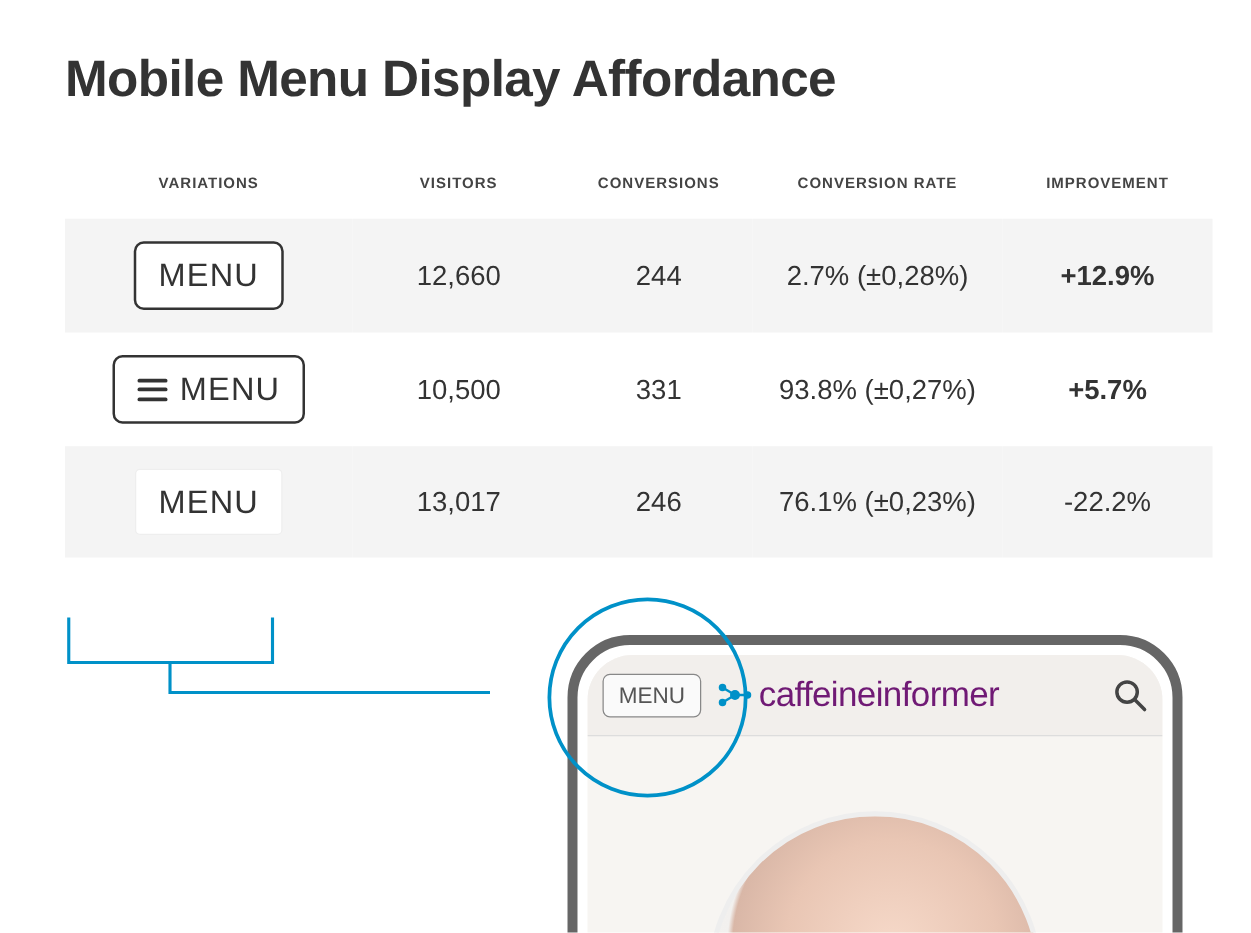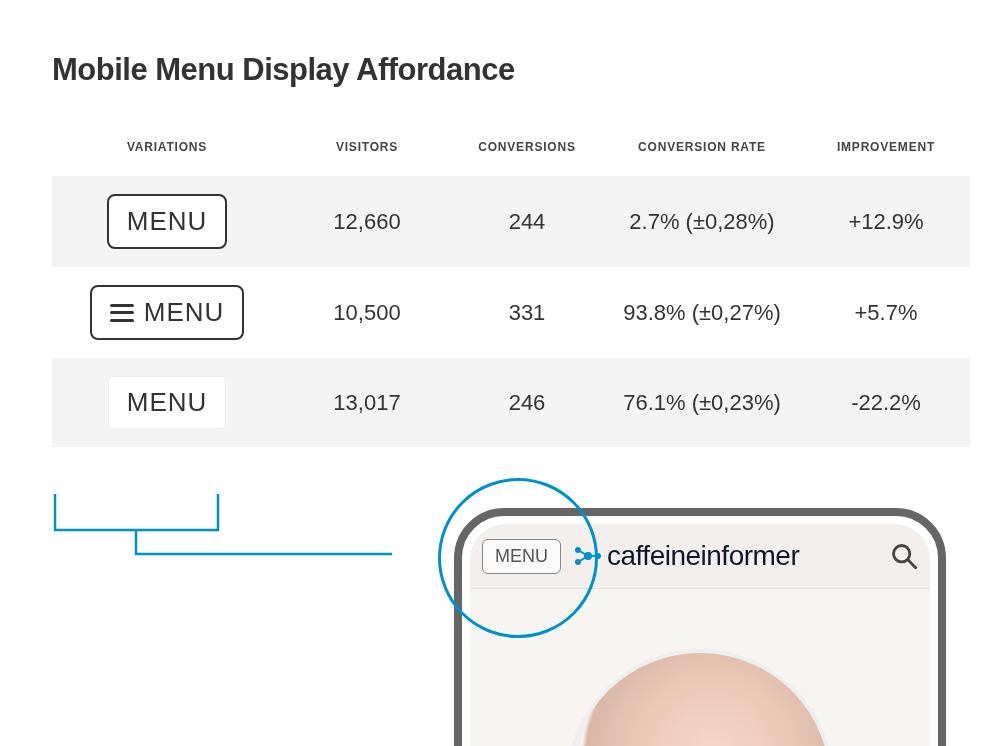--- a/index.html
+++ b/index.html
@@ -13,22 +13,22 @@
     overflow: hidden;
   }
   .page {
     position: relative;
     width: 1001px;
     height: 746px;
     padding: 40px 40px 0 52px;
     box-sizing: border-box;
   }
   h1 {
-    margin: 12px 0 40px 0;
-    font-size: 31px;
+    margin: 0 0 40px 0;
+    font-size: 41px;
     font-weight: 800;
     letter-spacing: -0.5px;
     color: #333;
   }
   
   .logo-badge {
     position: absolute;
     top: 34px;
     right: 40px;
     width: 72px;
@@ -68,21 +68,21 @@
   }
   .tbl tbody tr:nth-child(odd) td {
     background: #f4f4f4;
   }
   col.c-var  { width: 230px; }
   col.c-vis  { width: 170px; }
   col.c-conv { width: 150px; }
   col.c-rate { width: 200px; }
   col.c-imp  { width: 168px; }
 
-  .imp-pos { color: #0091c8; font-weight: 400; }
+  .imp-pos { color: #0091c8; font-weight: 700; }
   .imp-neg { color: #c0392b; font-weight: 400; }
   .imp-neu { color: #333; font-weight: 400; letter-spacing: 2px;}
 
   
   .swatch {
     display: inline-flex;
     align-items: center;
     justify-content: center;
     font-family: "Helvetica Neue", Arial, sans-serif;
     font-weight: 400;
@@ -193,21 +193,21 @@
     padding: 6px 12px;
     font-size: 18px;
     color: #555;
     background: #fafafa;
     font-family: inherit;
   }
   .brand {
     display: flex;
     align-items: center;
     gap: 4px;
-    color: #0f172a;
+    color: #701a75;
     font-size: 28px;
     font-weight: 400;
     letter-spacing: -0.5px;
   }
   .brand svg { flex:none; }
   .search-ico {
     width: 28px; height: 28px;
     color: #444;
   }
   .avatar-wrap{

